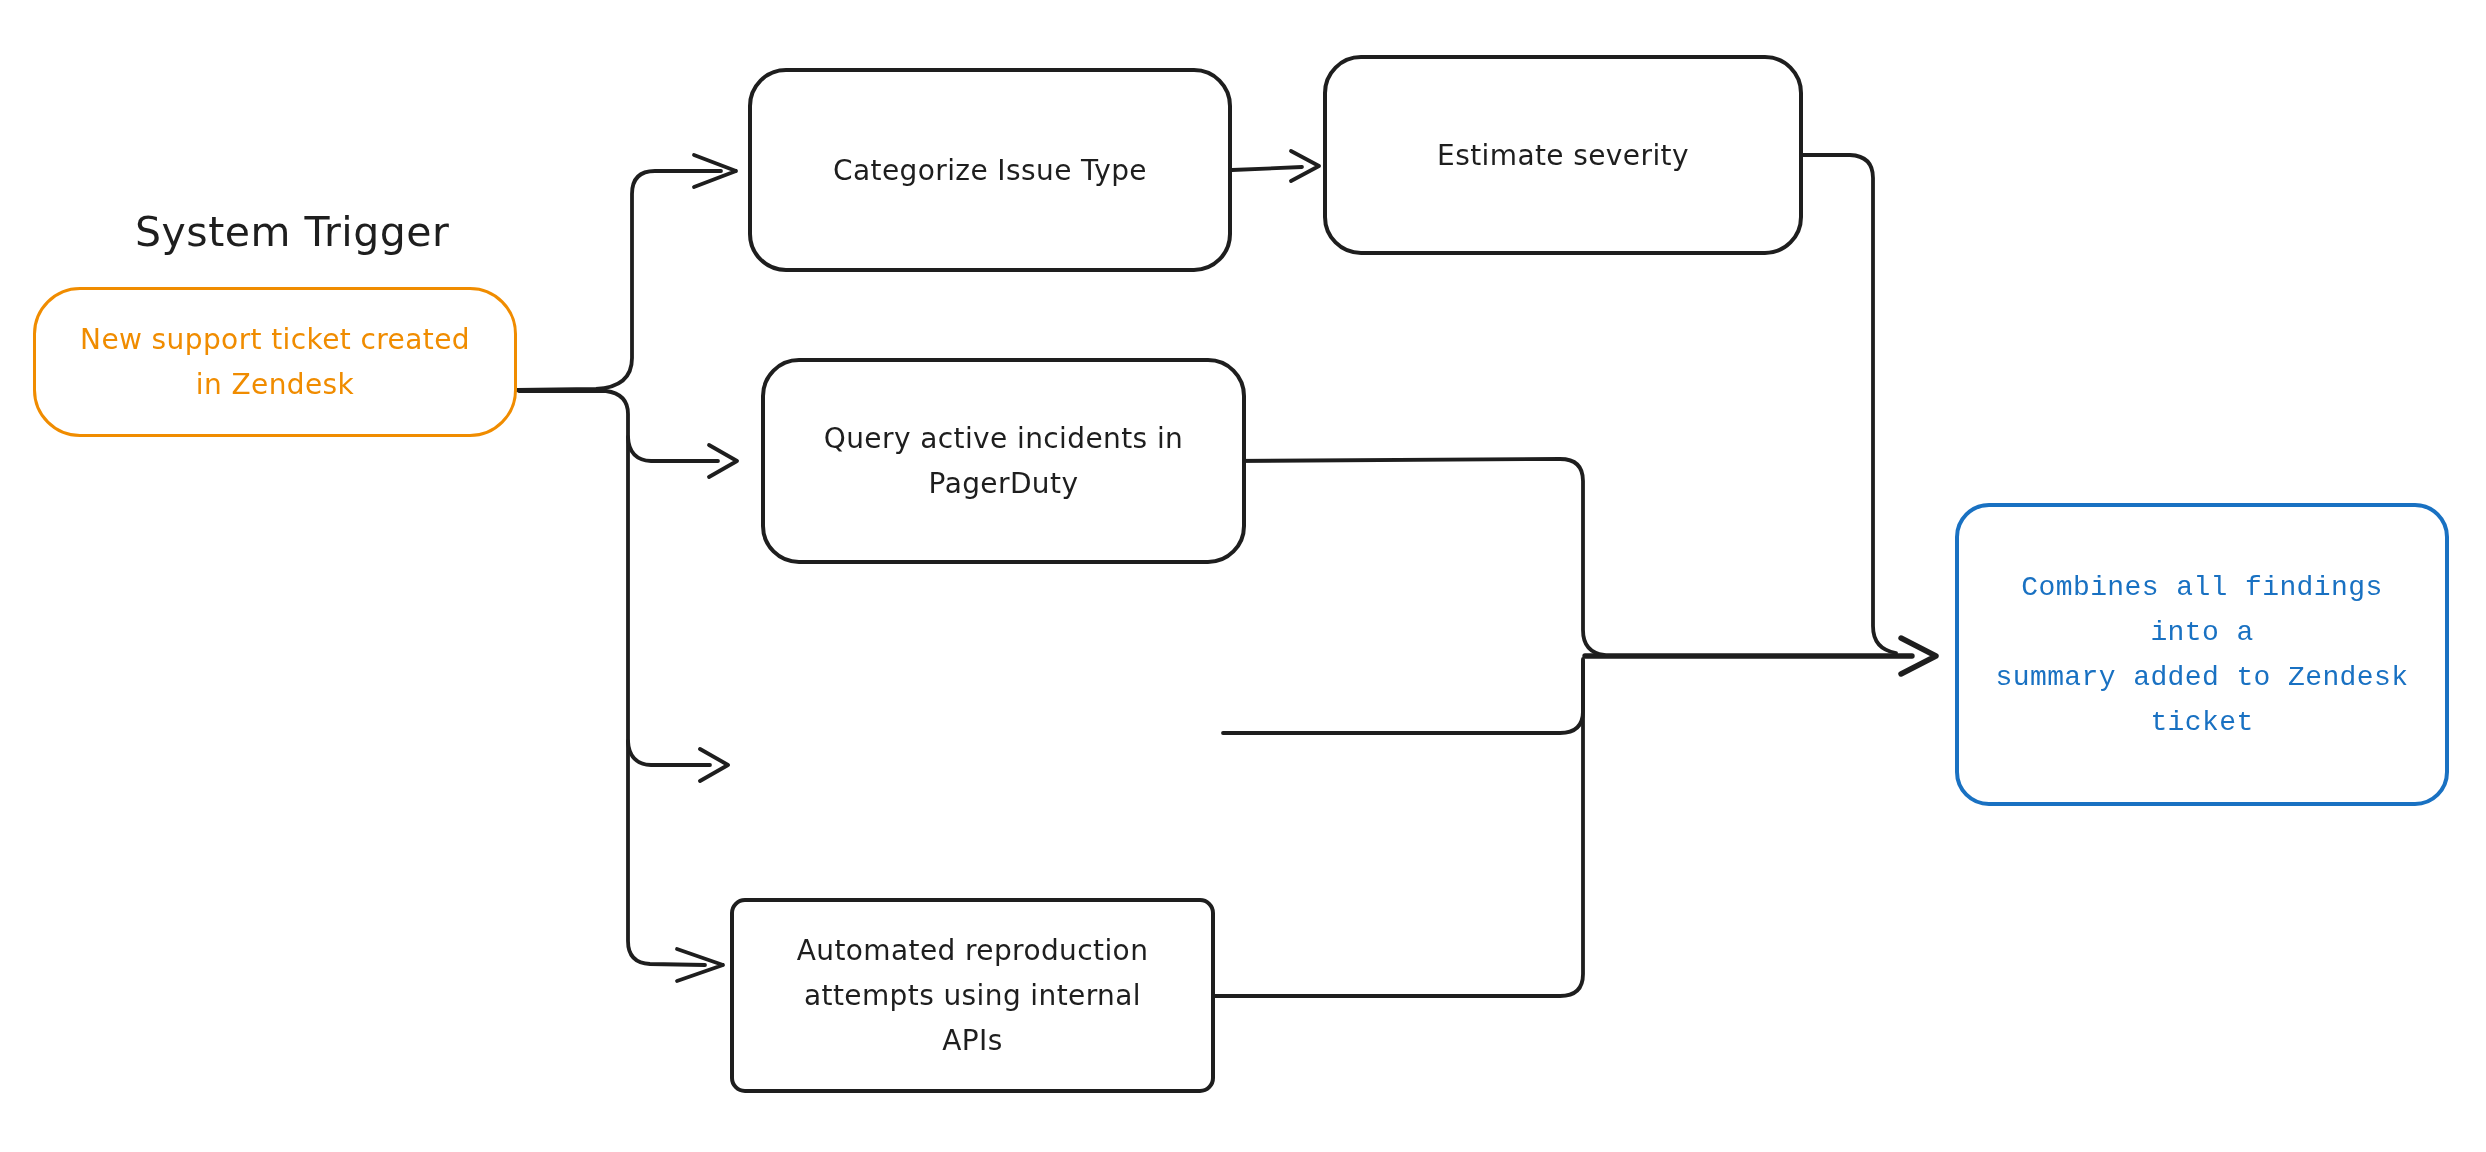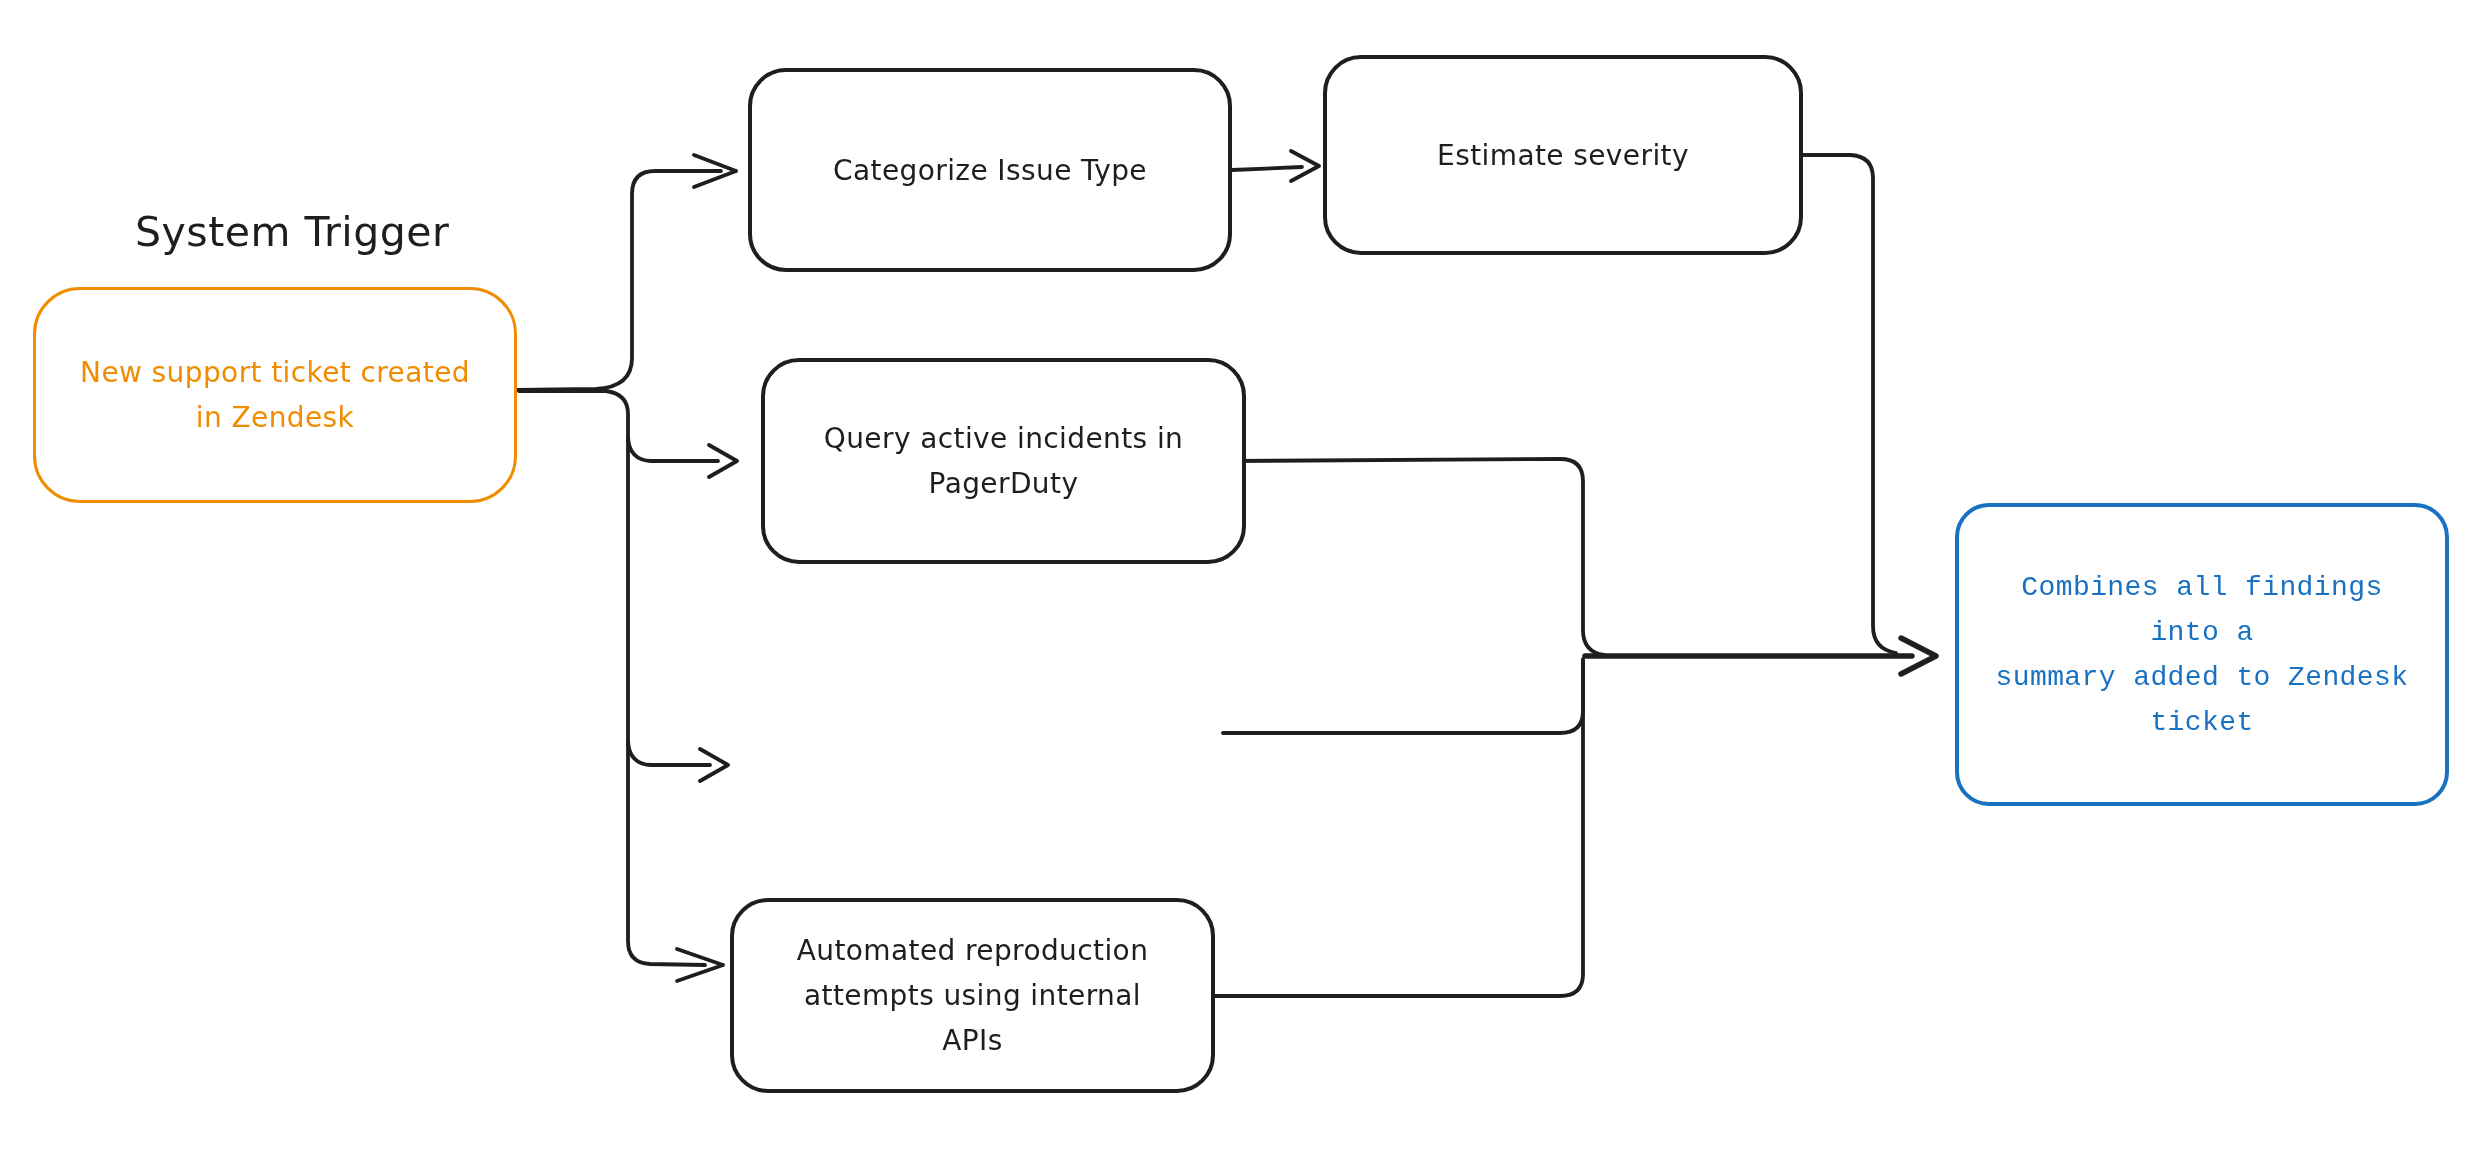--- a/index.html
+++ b/index.html
@@ -96,40 +96,40 @@
     <path d="M 1223 733 L 1560 733 Q 1583 733 1583 711 L 1583 659"></path>
 
     <path d="M 1215 996 L 1560 996 Q 1583 996 1583 974 L 1583 661"></path>
 
     <path class="heavy" d="M 1585 656 L 1912 656"></path>
     <path class="heavy" d="M 1901 638 L 1936 656 M 1936 656 L 1901 674"></path>
   </svg>
 
   <div class="section-label" style="left:135px; top:208px;">System Trigger</div>
 
-  <div class="node node--orange" style="left:33px; top:287px; width:484px; height:216px;">
+  <div class="node node--orange" style="left:33px; top:287px; width:484px; height:150px;">
     <span class="node-label">New support ticket created
 in Zendesk</span>
   </div>
 
   <div class="node" style="left:748px; top:68px; width:484px; height:204px;">
     <span class="node-label">Categorize Issue Type</span>
   </div>
 
   <div class="node" style="left:1323px; top:55px; width:480px; height:200px;">
     <span class="node-label">Estimate severity</span>
   </div>
 
   <div class="node" style="left:745px; top:358px; width:485px; height:206px;margin-left:16px;">
     <span class="node-label">Query active incidents in
 PagerDuty</span>
   </div>
 
 
-  <div class="node" style="left:730px; top:898px; width:485px; height:195px;">
+  <div class="node" style="left:730px; top:898px; width:485px; height:195px;border-radius:15px;">
     <span class="node-label">Automated reproduction
 attempts using internal
 APIs</span>
   </div>
 
   <div class="node node--blue" style="left:1955px; top:503px; width:494px; height:303px;font-family:Liberation Mono, monospace;">
     <span class="node-label">Combines all findings into a
 summary added to Zendesk
 ticket</span>
   </div>

